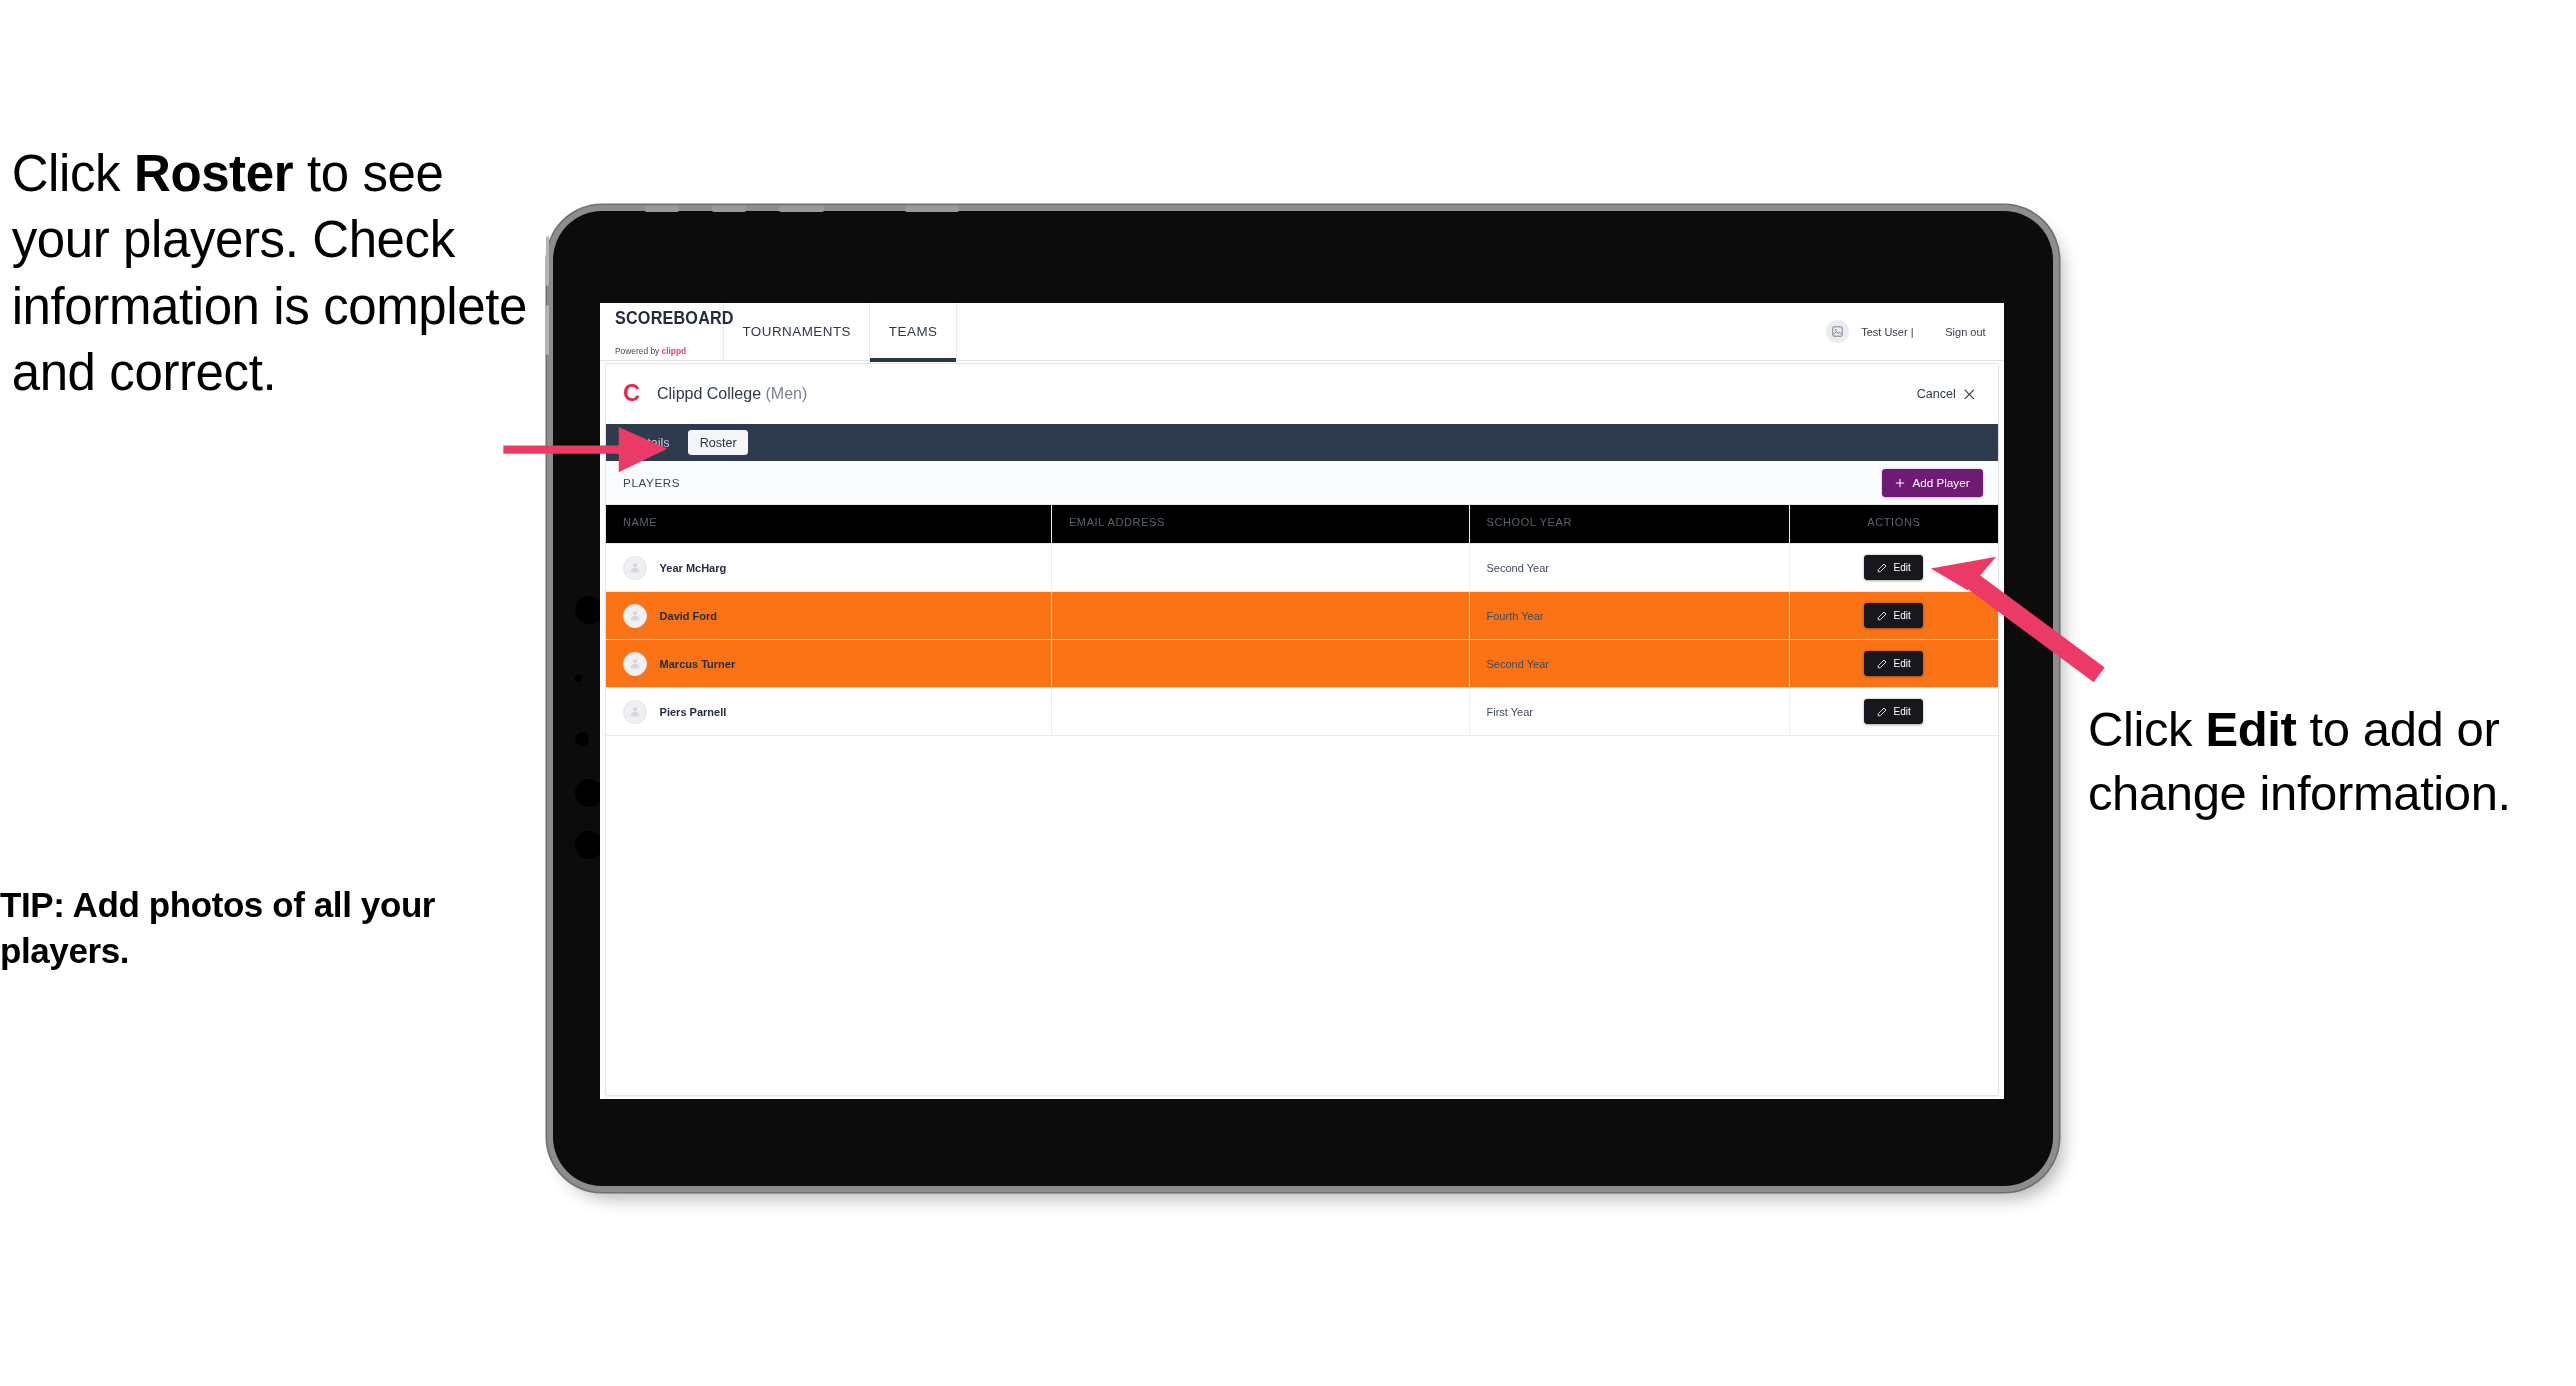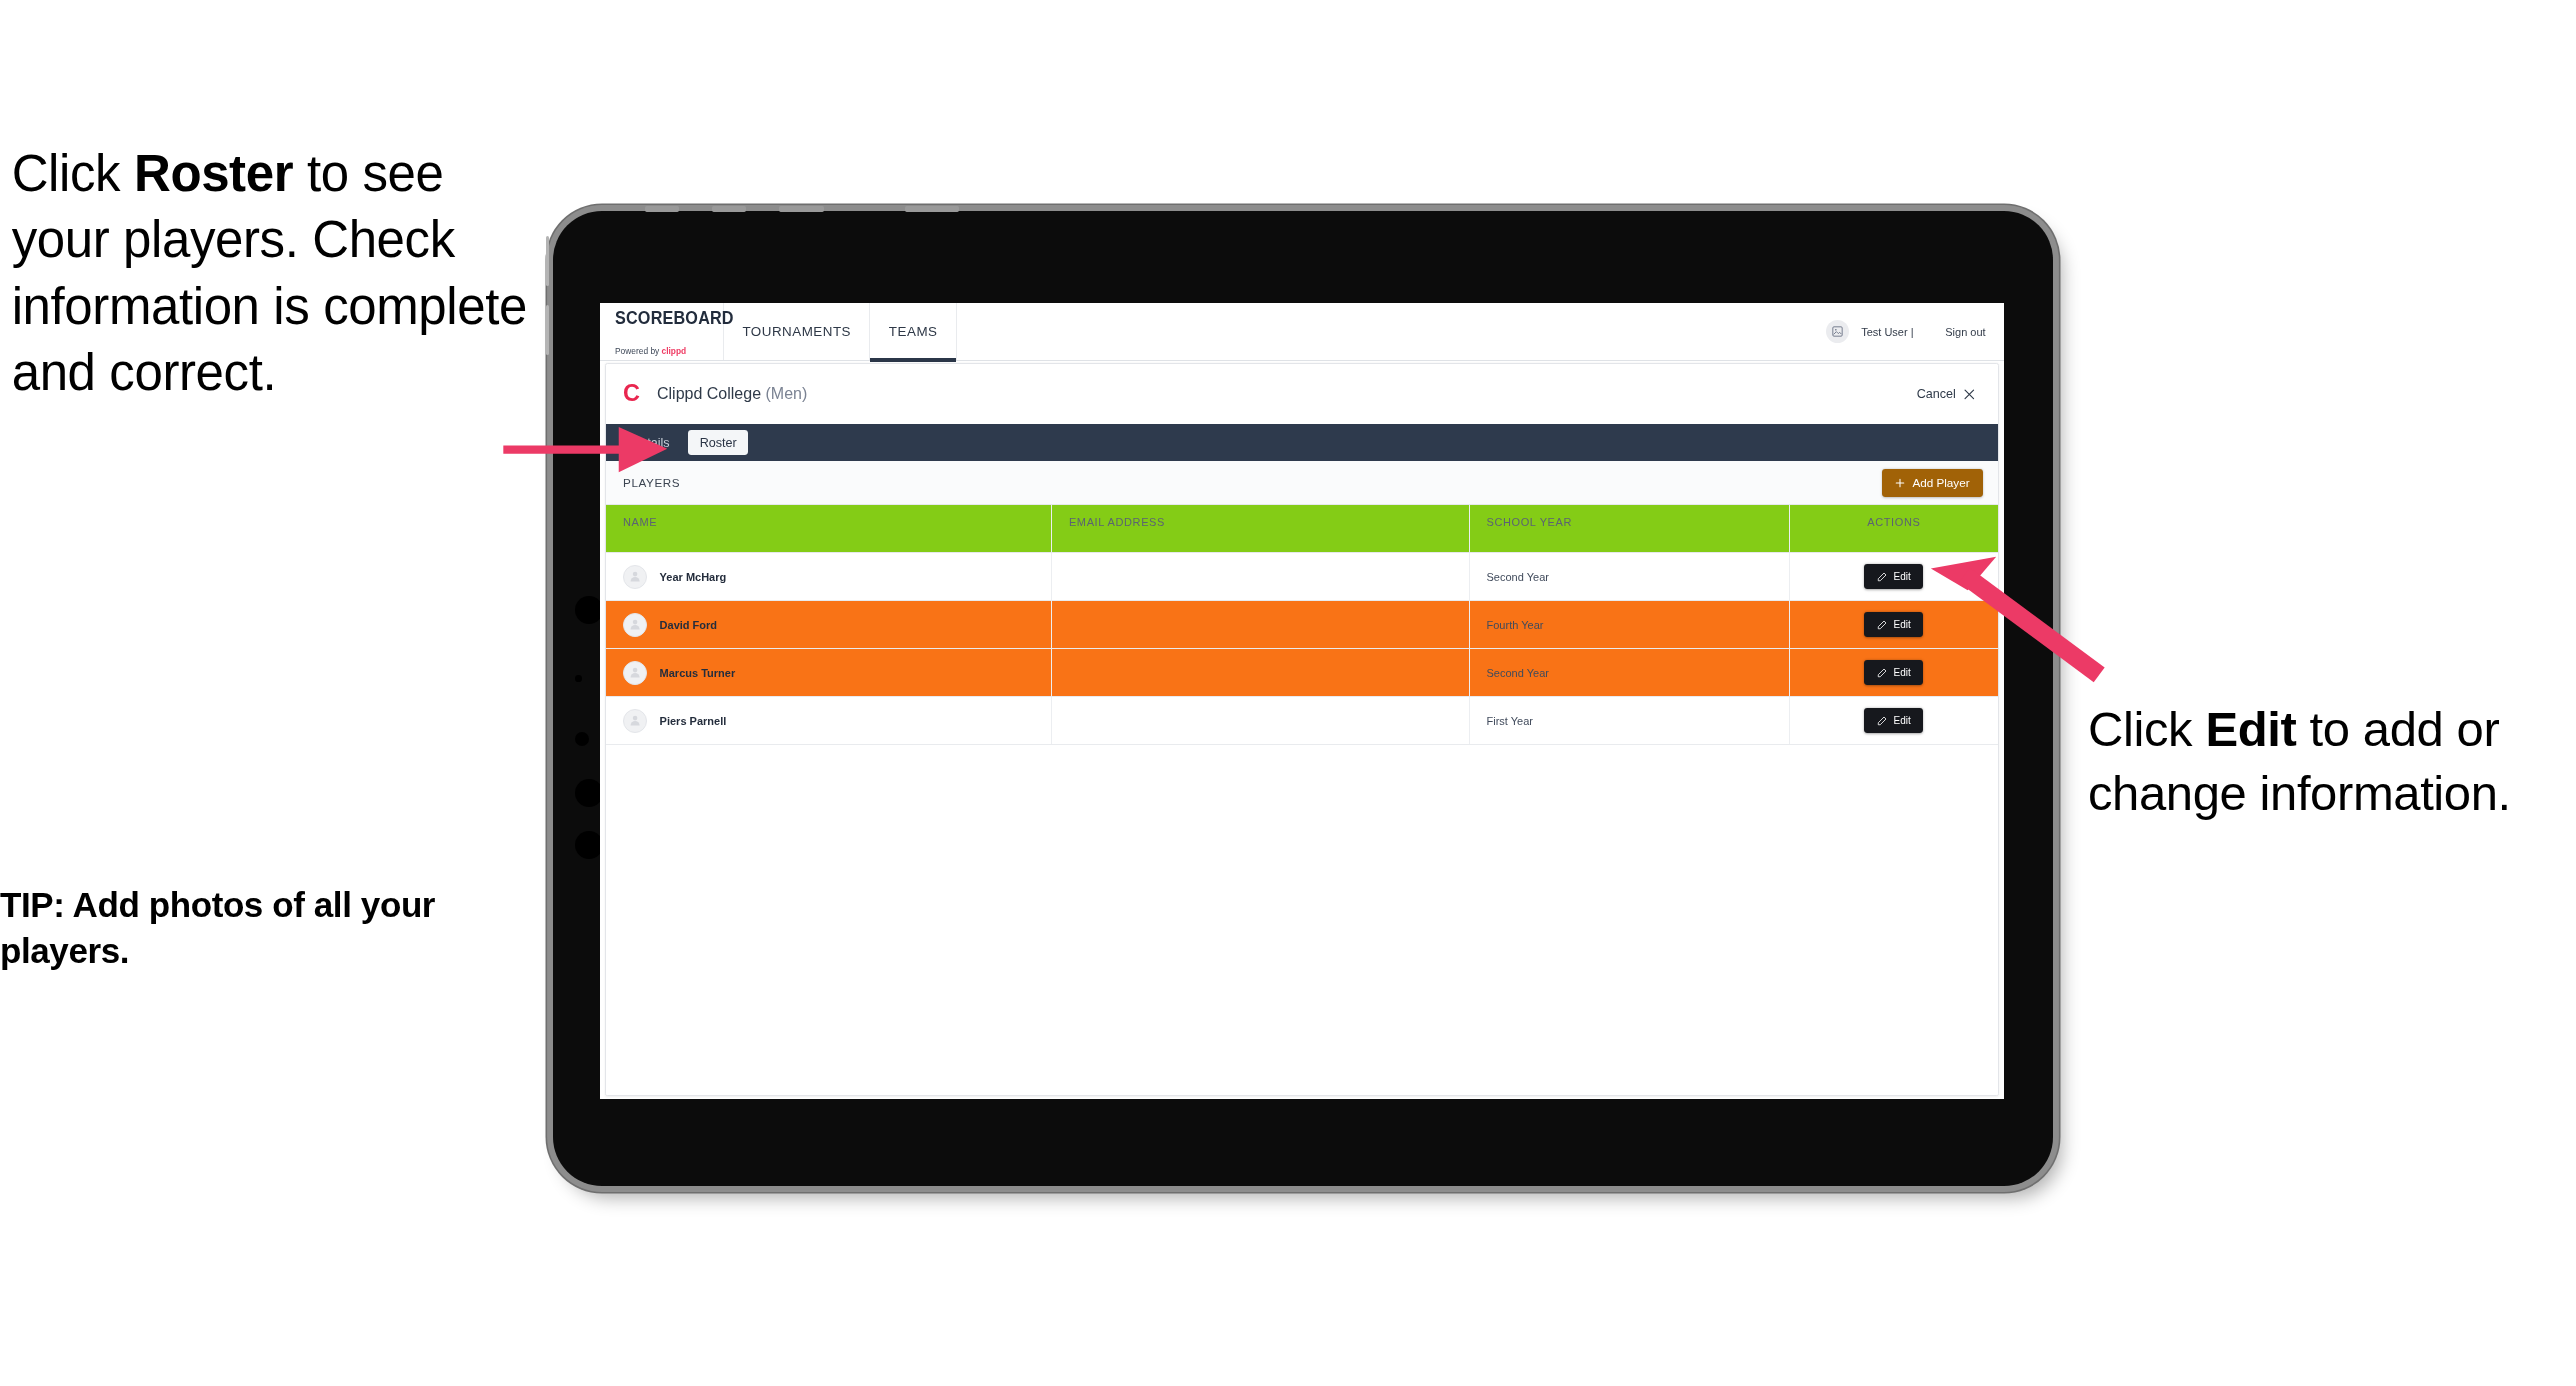--- a/index.html
+++ b/index.html
@@ -249,45 +249,45 @@
     padding: 0 15px 0 17px;
     box-sizing: border-box;
   }
   #players-label {
     font-size: 11.7px;
     letter-spacing: 0.6px;
     color: #3c4552;
   }
   #pb-spacer { flex: 1; }
   #add-player {
-    background: #a16207;
+    background: #701a75;
     color: #ffffff;
     font-size: 11.7px;
     border: none;
     border-radius: 3.4px;
     padding: 7.5px 13.4px;
     display: flex;
     align-items: center;
     gap: 7.5px;
     cursor: pointer;
     box-shadow: 0 0.8px 2.5px rgba(0,0,0,0.25);
     font-family: "Liberation Sans", sans-serif;
     white-space: nowrap;
   }
 
   
   #roster-table { width: 100%; border-collapse: collapse; table-layout: fixed; }
   #roster-table th {
-    background: #84cc16;
+    background: #000000;
     font-size: 11px;
     font-weight: 400;
     letter-spacing: 0.6px;
     color: #5b6372;
     text-align: left;
-    padding: 11px 0 24px 17px;
+    padding: 11px 0 15px 17px;
     border-bottom: 0.8px solid #e6e8ec;
     border-right: 0.8px solid #eceef1;
   }
   #roster-table th.c-actions { text-align: center; padding-left: 0; border-right: none; }
   #roster-table td {
     font-size: 11px;
     color: #30394a;
     padding: 0 0 0 17px;
     height: 47px;
     border-bottom: 0.8px solid #e9ebee;

